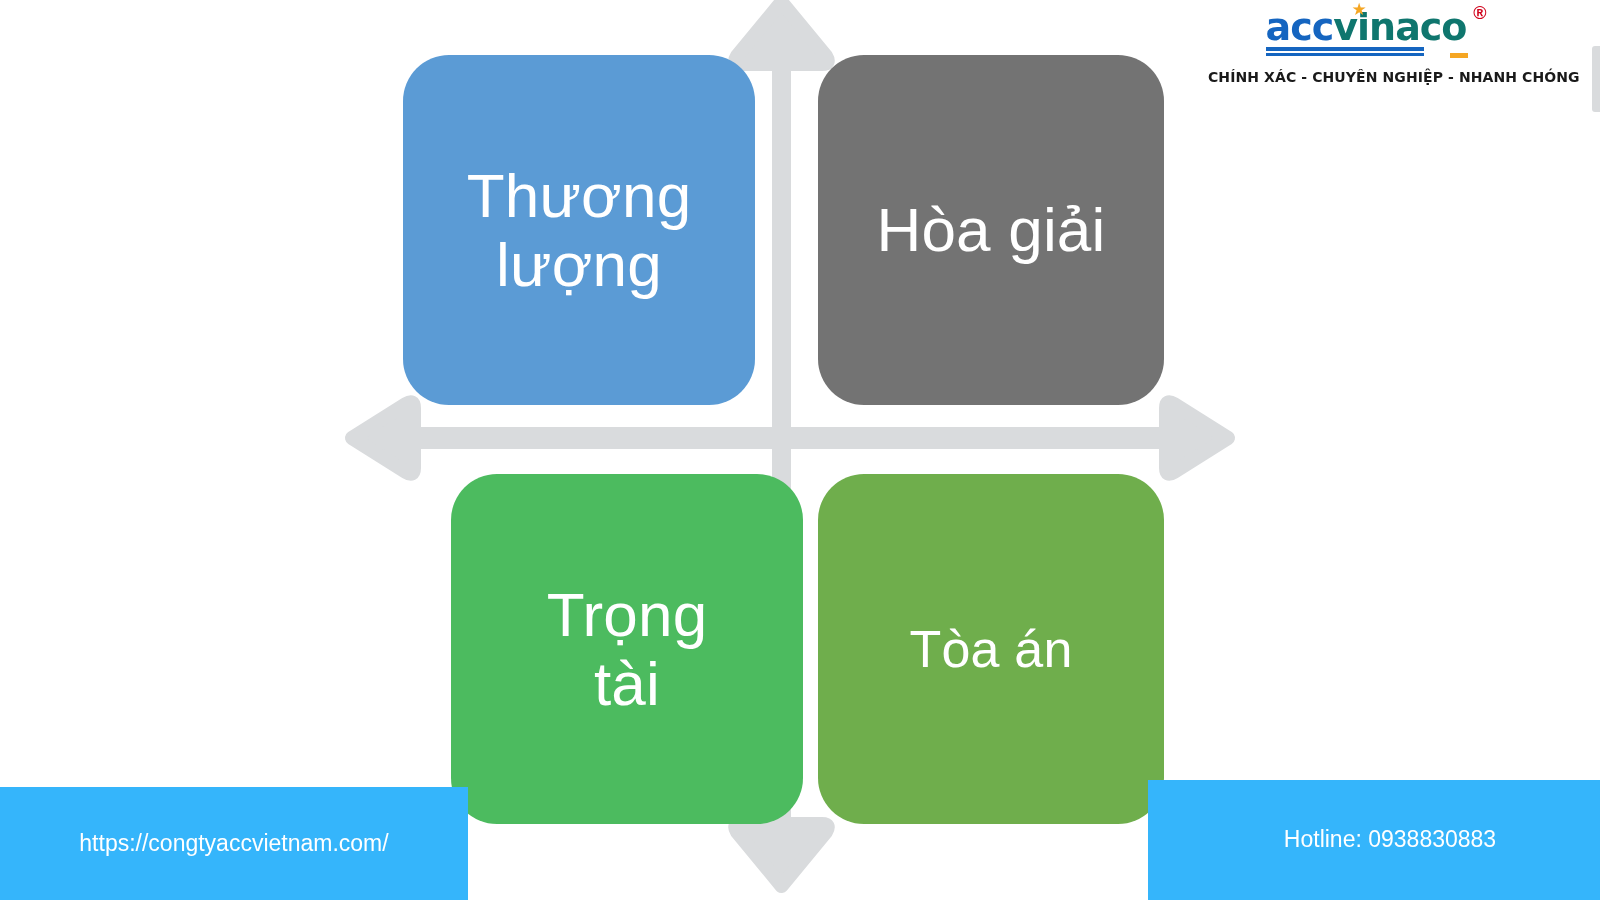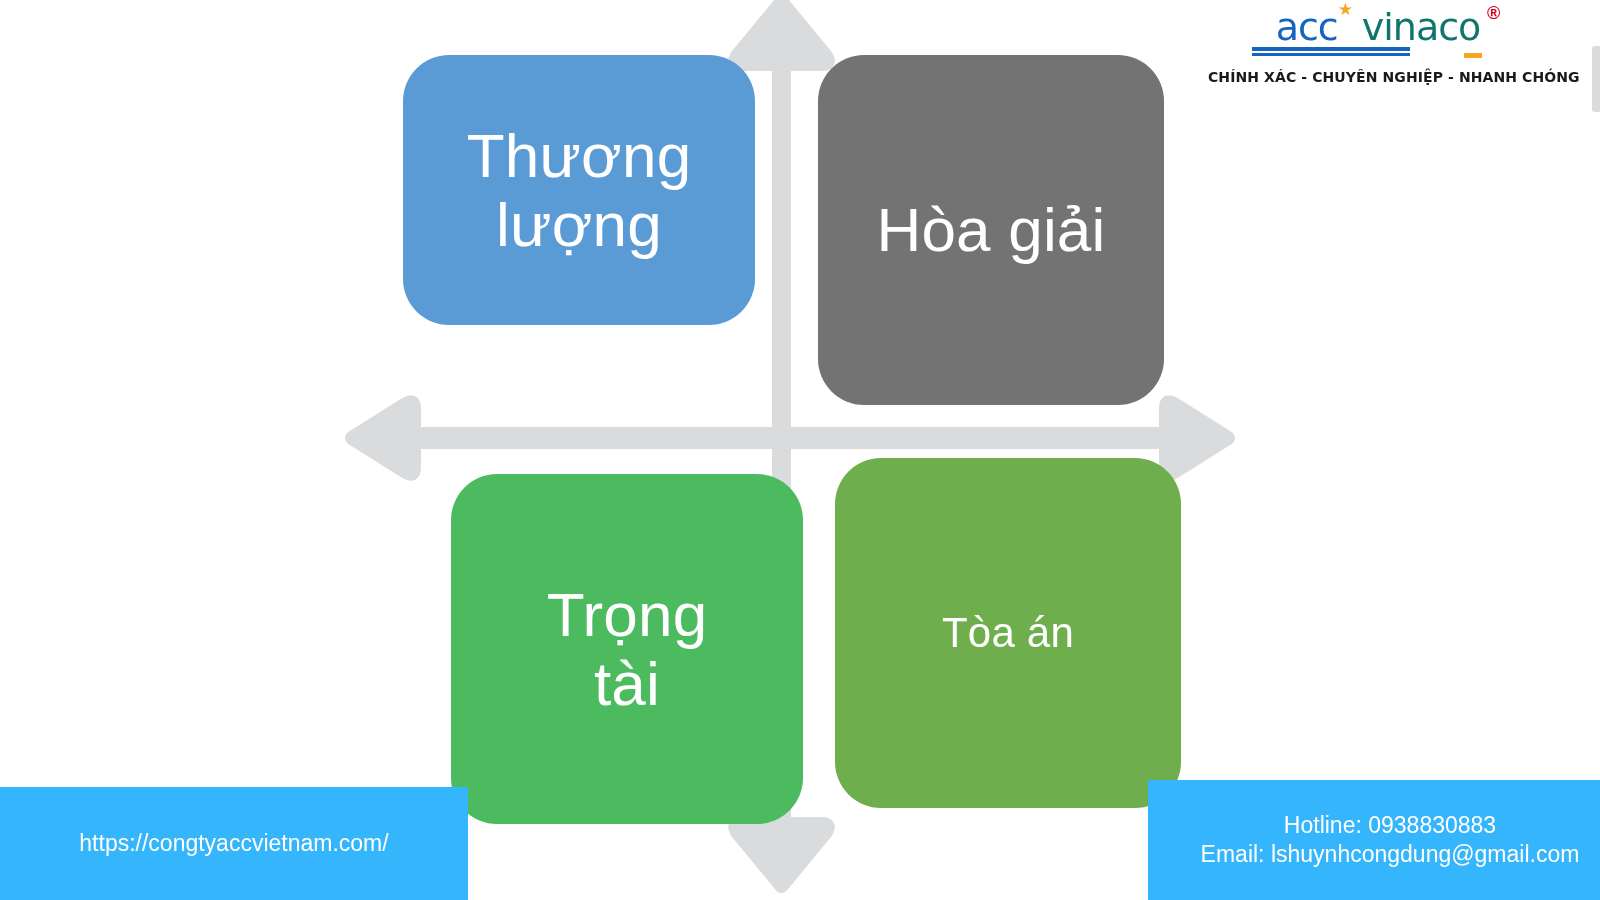--- a/index.html
+++ b/index.html
@@ -42,61 +42,59 @@
     -webkit-font-smoothing: antialiased;
   }
   .quad-label {
     display: block;
     padding: 0 10px;
     white-space: pre-line;
   }
 
   #quad-thuong-luong {
     left: 403px;  top: 55px;
-    width: 352px; height: 270px;
+    width: 352px; height: 350px;
     font-size: 62px;
   }
   #quad-hoa-giai {
     left: 818px;  top: 55px;
     width: 346px; height: 350px;
     font-size: 62px;
   }
   #quad-trong-tai {
     left: 403px;  top: 474px;
     width: 352px; height: 350px;
     font-size: 62px;
   }
   #quad-toa-an {
-    left: 818px;  top: 458px;
+    left: 818px;  top: 474px;
     width: 346px; height: 350px;
-    font-size: 42px;
-    margin-left: 17px;
+    font-size: 52px;
   }
 
   
   #brand {
     position: absolute;
     right: 62px;
     top: 6px;
     width: 330px;
     text-align: center;
   }
   .logo-wrap {
     position: relative;
     display: inline-block;
     line-height: 1;
     padding: 2px 14px 4px 0;
   }
   .logo-word {
     font-family: "DejaVu Sans", sans-serif;
     font-size: 38px;
-    font-weight: 400;
+    font-weight: 700;
     letter-spacing: -1px;
     line-height: 1;
-    margin-left: 24px;
   }
   .logo-acc  { color: #1565c0; }
   .logo-vina { color: #0f766e; }
   .logo-rule {
     height: 4px;
     background: #1565c0;
     margin-top: 1px;
     width: 158px;
   }
   .logo-rule2 {
@@ -223,16 +221,15 @@
   </div>
 
   <div id="right-edge-sliver"></div>
 
   <div class="banner" id="banner-website">
     <span class="banner-line">https://congtyaccvietnam.com/</span>
   </div>
 
   <div class="banner" id="banner-contact">
     <span class="banner-line">Hotline: 0938830883</span>
-    <span class="banner-line">Email: lshuynhcongdung@gmail.com</span>
   </div>
 
 </div>
 
 </body></html>

